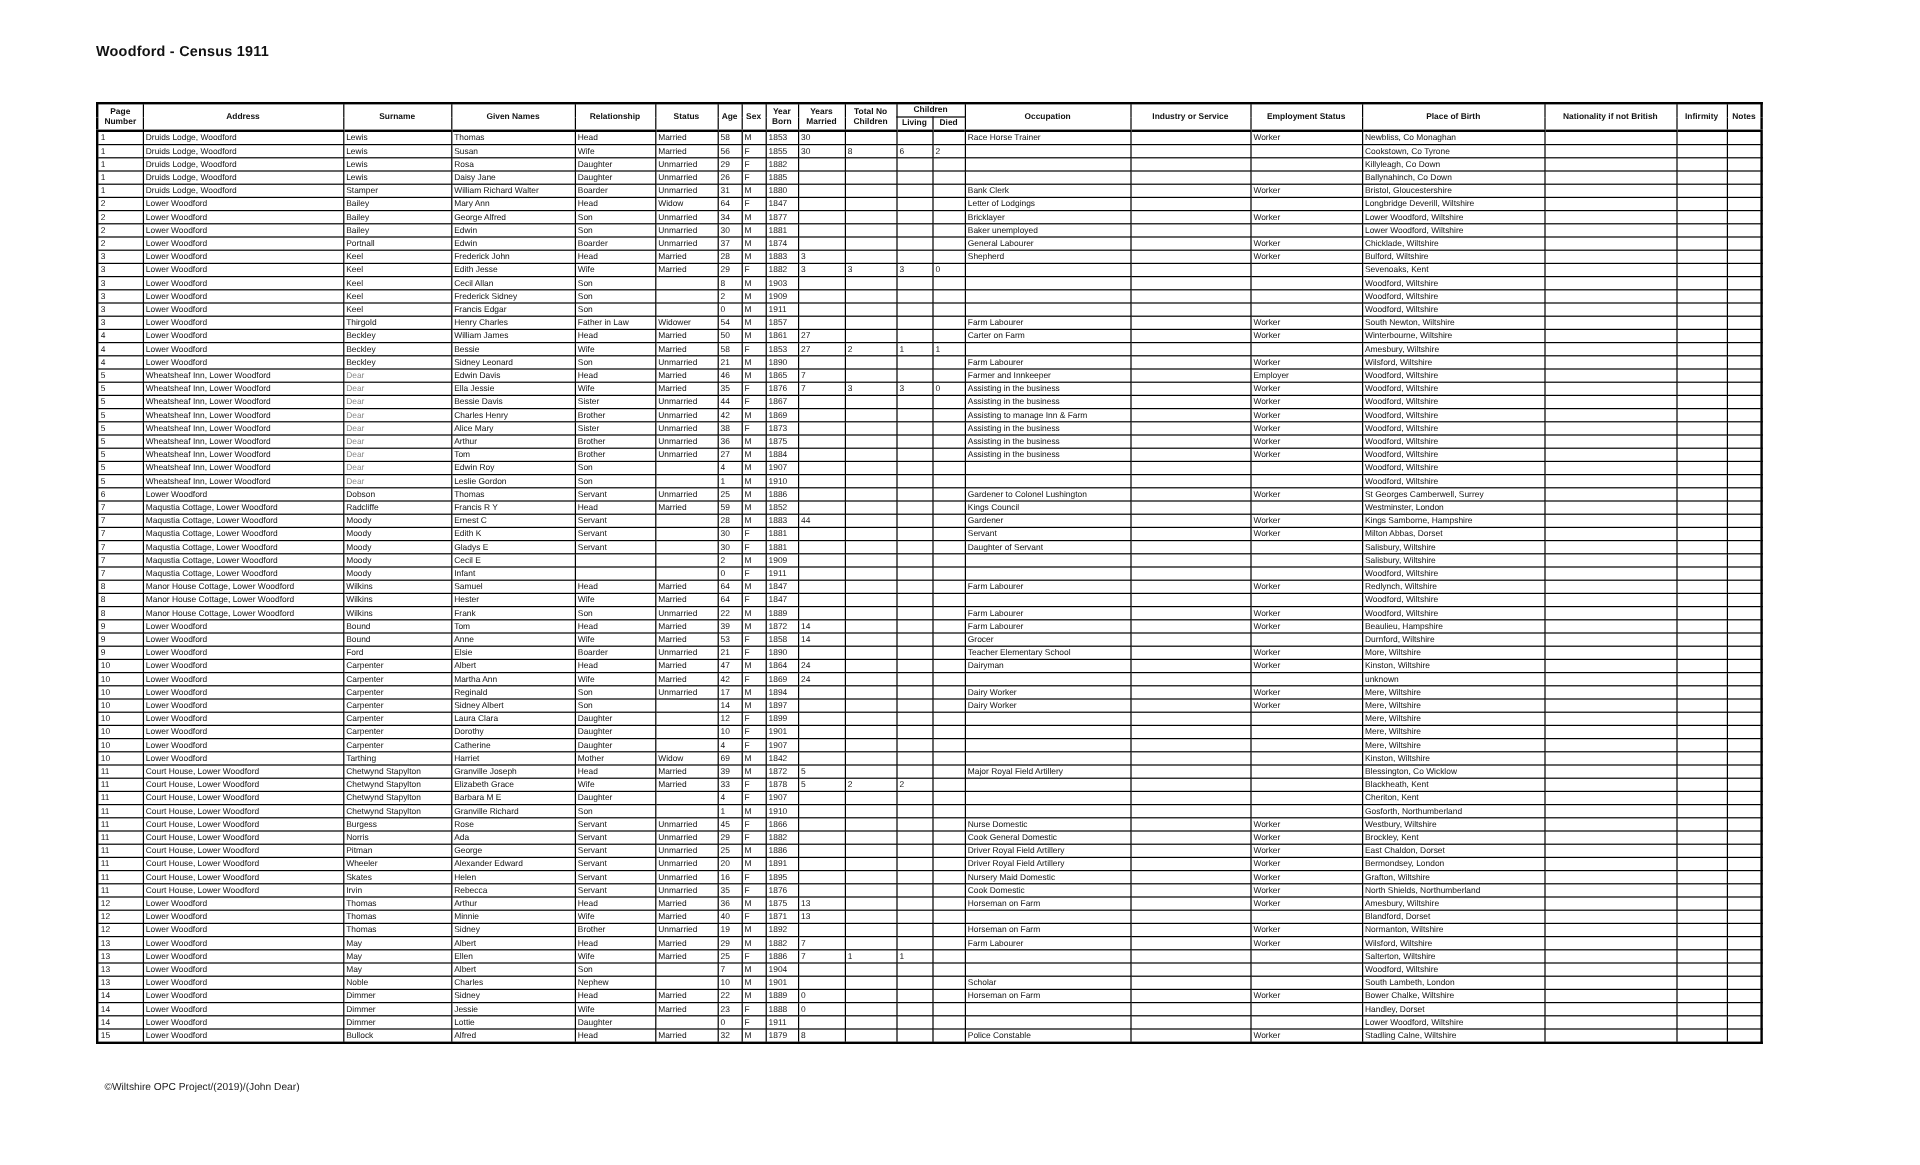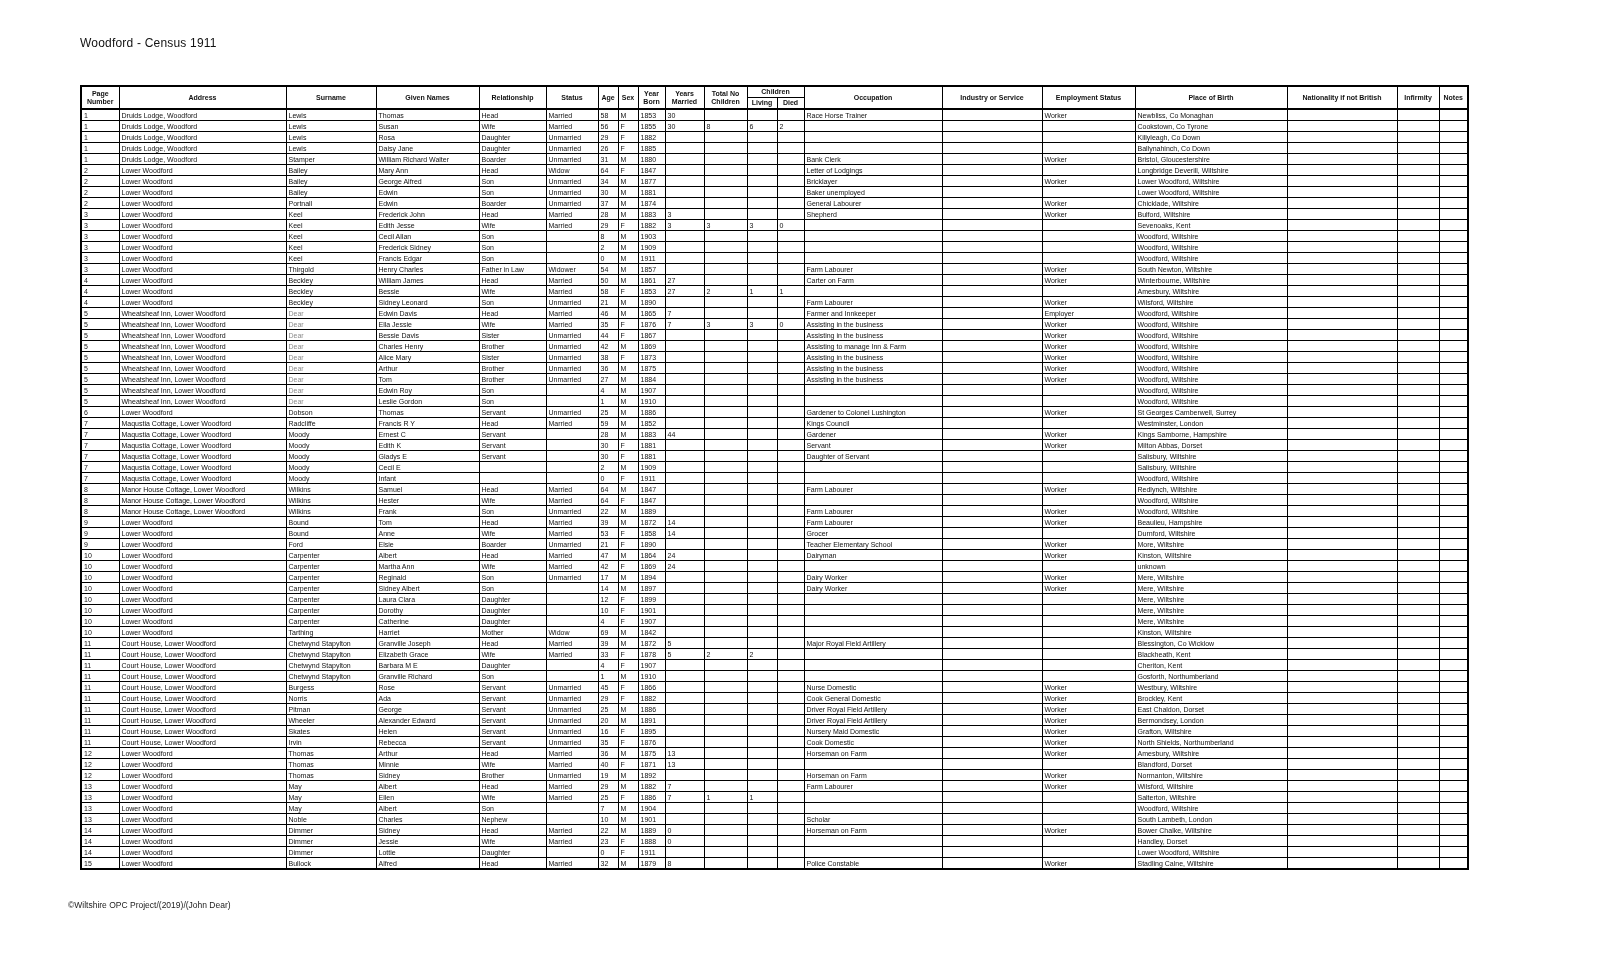--- a/index.html
+++ b/index.html
@@ -1,29 +1,29 @@
 <!DOCTYPE html>
 <html><head>
 <meta charset="utf-8">
 <style>
   html,body{margin:0;padding:0;}
   body{width:1600px;height:971px;background:#ffffff;color:#111;
        font-family:"Liberation Sans",sans-serif;position:relative;overflow:hidden;}
-  .page-title{position:absolute;left:80px;top:36px;font-size:12px;font-weight:normal;letter-spacing:.2px;}
+  .page-title{position:absolute;left:80px;top:36px;font-size:12px;font-weight:bold;letter-spacing:.2px;}
   .census-table{position:absolute;left:80px;top:85px;border-collapse:collapse;table-layout:fixed;
                 border:2px solid #000;background:#fff;}
   .census-table th,.census-table td{border:1px solid #000;font-size:7px;overflow:hidden;}
   .census-table th{font-weight:bold;text-align:center;vertical-align:middle;
                    padding:1px;line-height:8px;white-space:normal;}
   .census-table th.nw{white-space:nowrap;}
   .census-table td{height:10px;line-height:9px;padding:0 2px;white-space:nowrap;
                    text-align:left;vertical-align:middle;}
   .hb{border-bottom:2px solid #000 !important;}
   .muted{color:#8a8a8a;}
-  .footer-credit{position:absolute;left:68px;top:900px;font-size:8.5px;color:#222;}
+  .footer-credit{position:absolute;left:87px;top:900px;font-size:8.5px;color:#222;}
 </style>
 </head>
 <body>
 
 <div class="page-title">Woodford - Census 1911</div>
 
 <table class="census-table">
   <colgroup>
     <col style="width:38px">
       <col style="width:167px">

